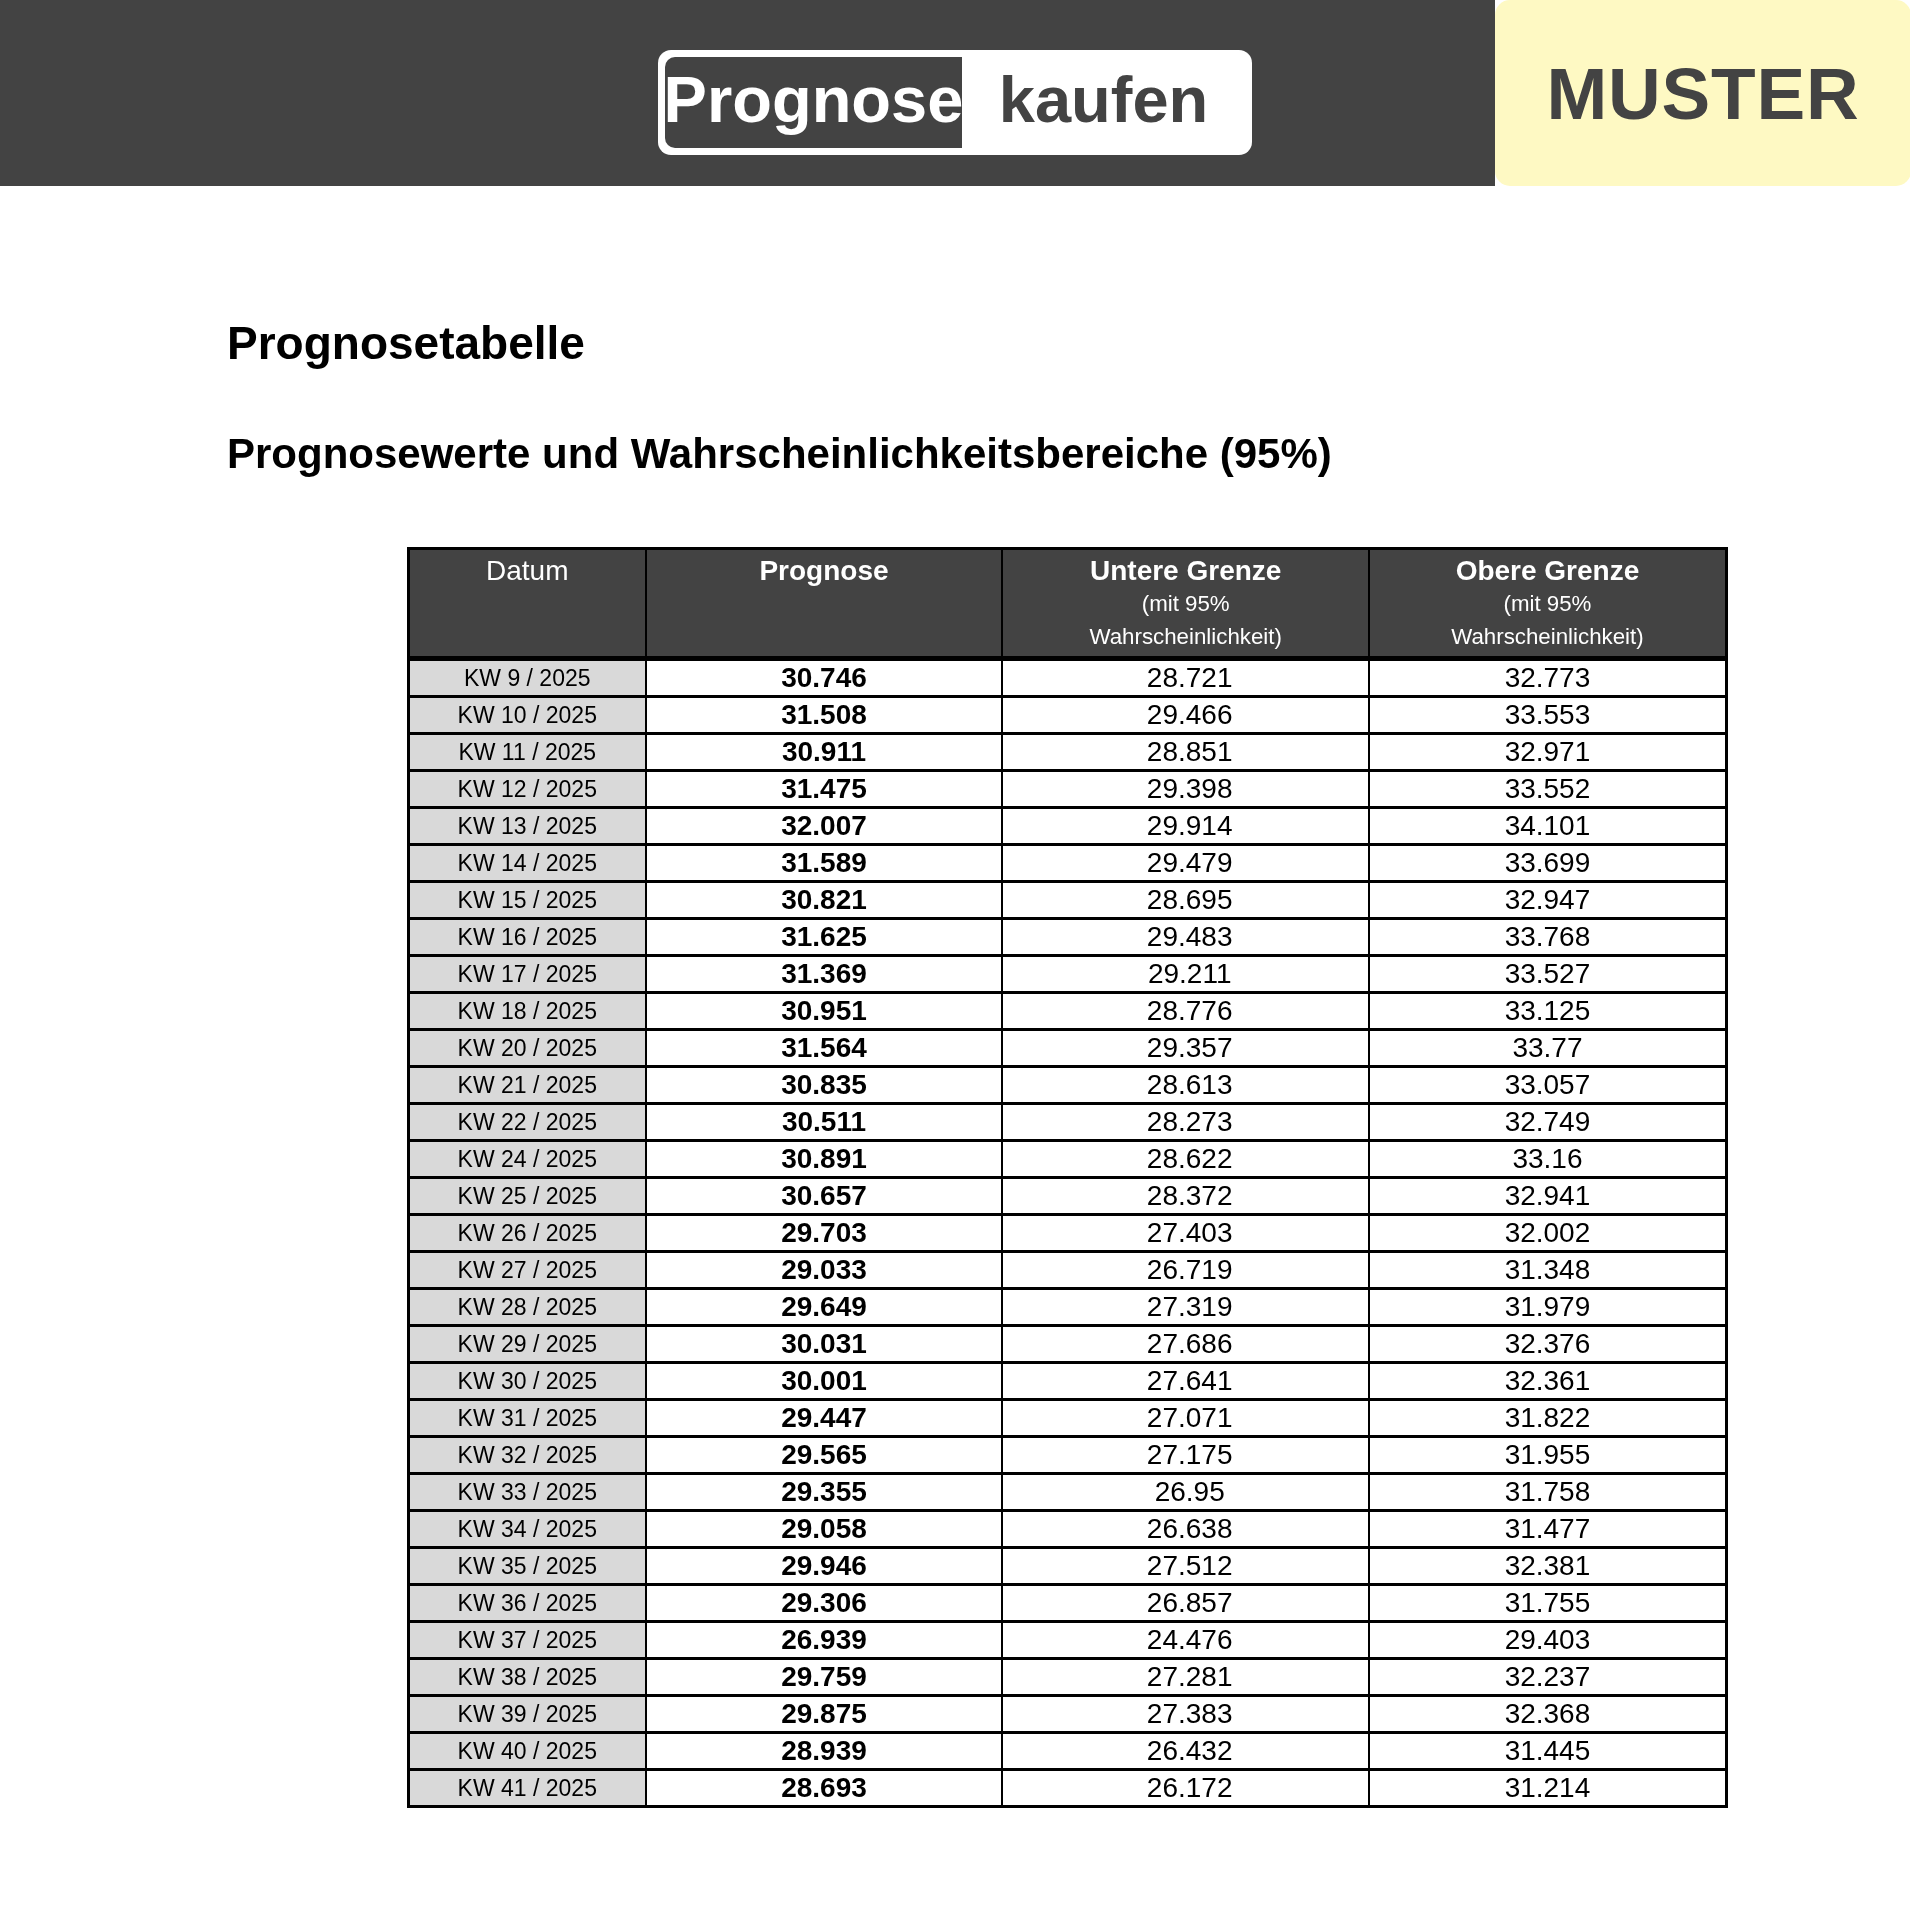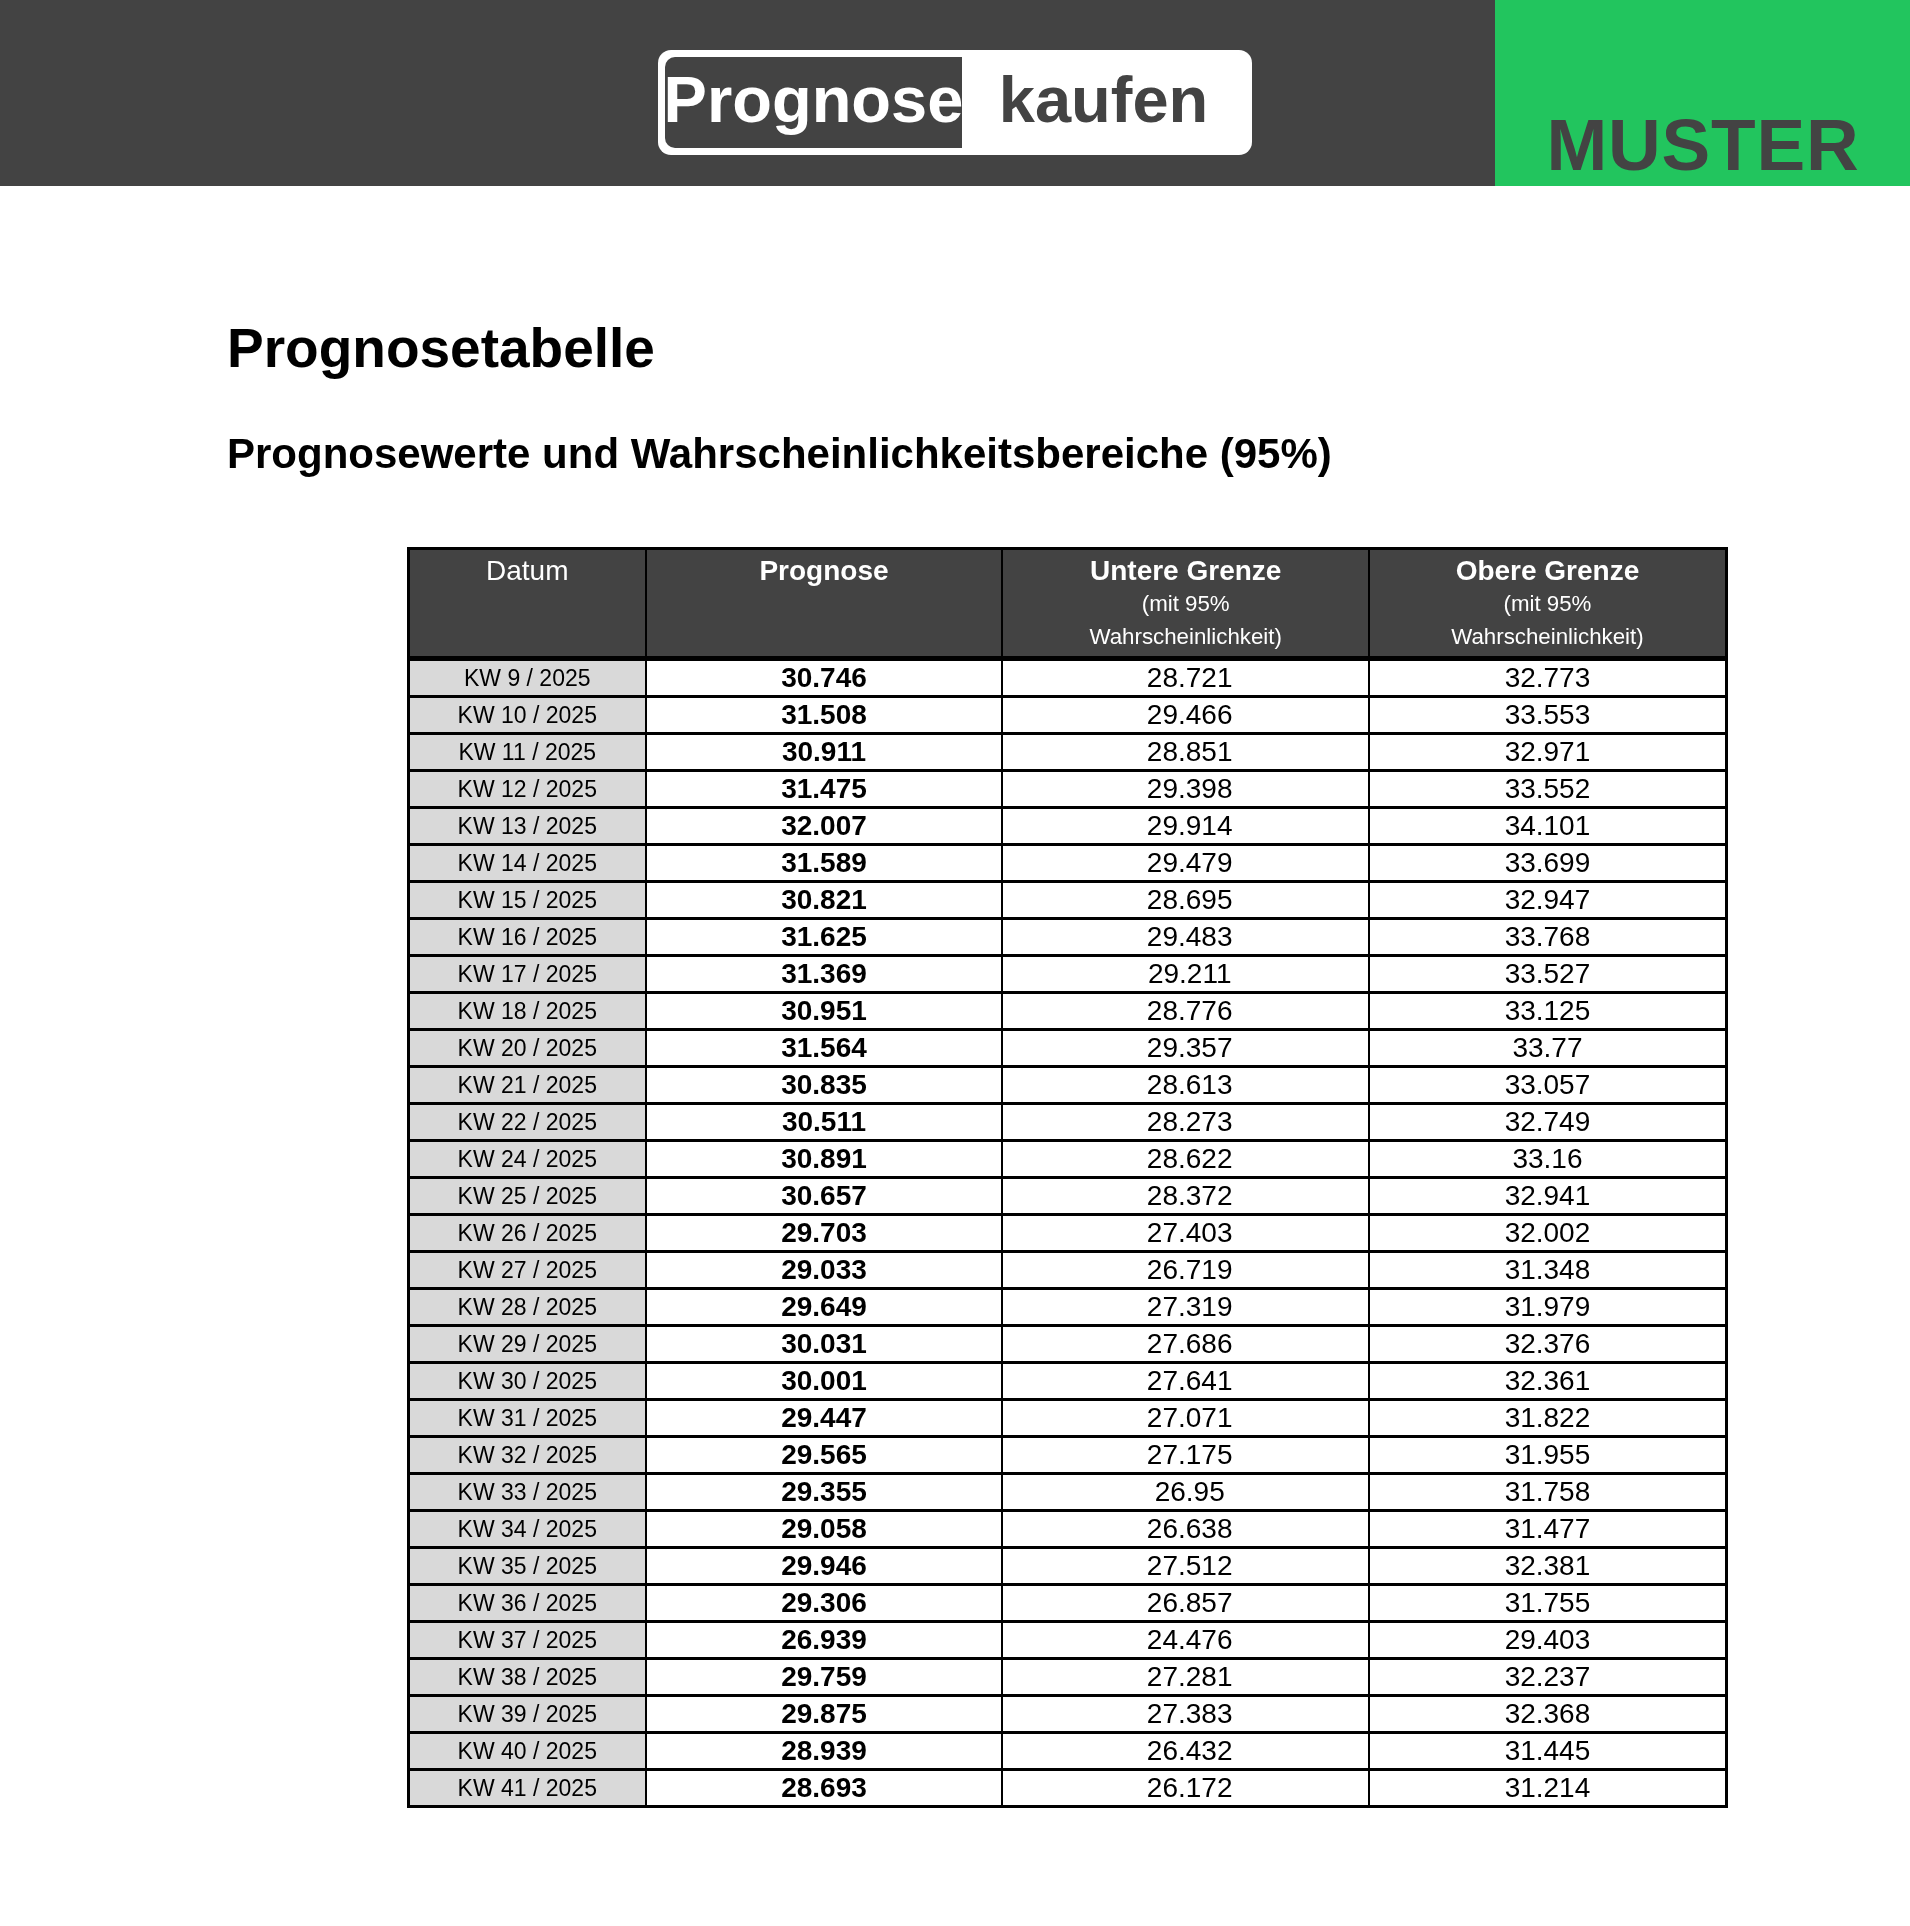--- a/index.html
+++ b/index.html
@@ -7,21 +7,21 @@
     width: 1911px; height: 2702px; background: #ffffff;
     font-family: "Liberation Sans", sans-serif; color: #000;
     position: relative; overflow: hidden;
   }
   .header {
     position: absolute; left: 0; top: 0; width: 1495px; height: 186px;
     background: #434343;
   }
   .muster {
     position: absolute; left: 1495px; top: 0; width: 416px; height: 186px;
-    background: #22c55e; display: flex; align-items: flex-end; justify-content: center;
+    background: #fef9c3; display: flex; align-items: center; justify-content: center; border-radius: 15px;
   }
   .muster span {
     font-weight: bold; font-size: 73px; color: #434343; letter-spacing: 0.8px;
   }
   .logo {
     position: absolute; left: 658px; top: 50px; width: 594px; height: 105px;
     background: #ffffff; border-radius: 13px; box-sizing: border-box;
   }
   .logo-left {
     position: absolute; left: 7px; top: 7px; width: 297px; height: 91px;
@@ -30,21 +30,21 @@
   }
   .logo-left span { color: #fff; font-weight: bold; font-size: 65px; margin-top: -7px; }
   .logo-right {
     position: absolute; left: 304px; top: 7px; width: 283px; height: 91px;
     display: flex; align-items: center; justify-content: center;
   }
   .logo-right span { color: #434343; font-weight: bold; font-size: 65px; margin-top: -7px; }
 
   .title {
     position: absolute; left: 227px; top: 316px;
-    font-size: 55px; font-weight: bold;
+    font-size: 46px; font-weight: bold;
   }
   .subtitle {
     position: absolute; left: 227px; top: 430px;
     font-size: 42px; font-weight: bold;
   }
 
   table.forecast {
     position: absolute; left: 407px; top: 547px; width: 1321px;
     border-collapse: collapse; border: 3.5px solid #000;
   }

